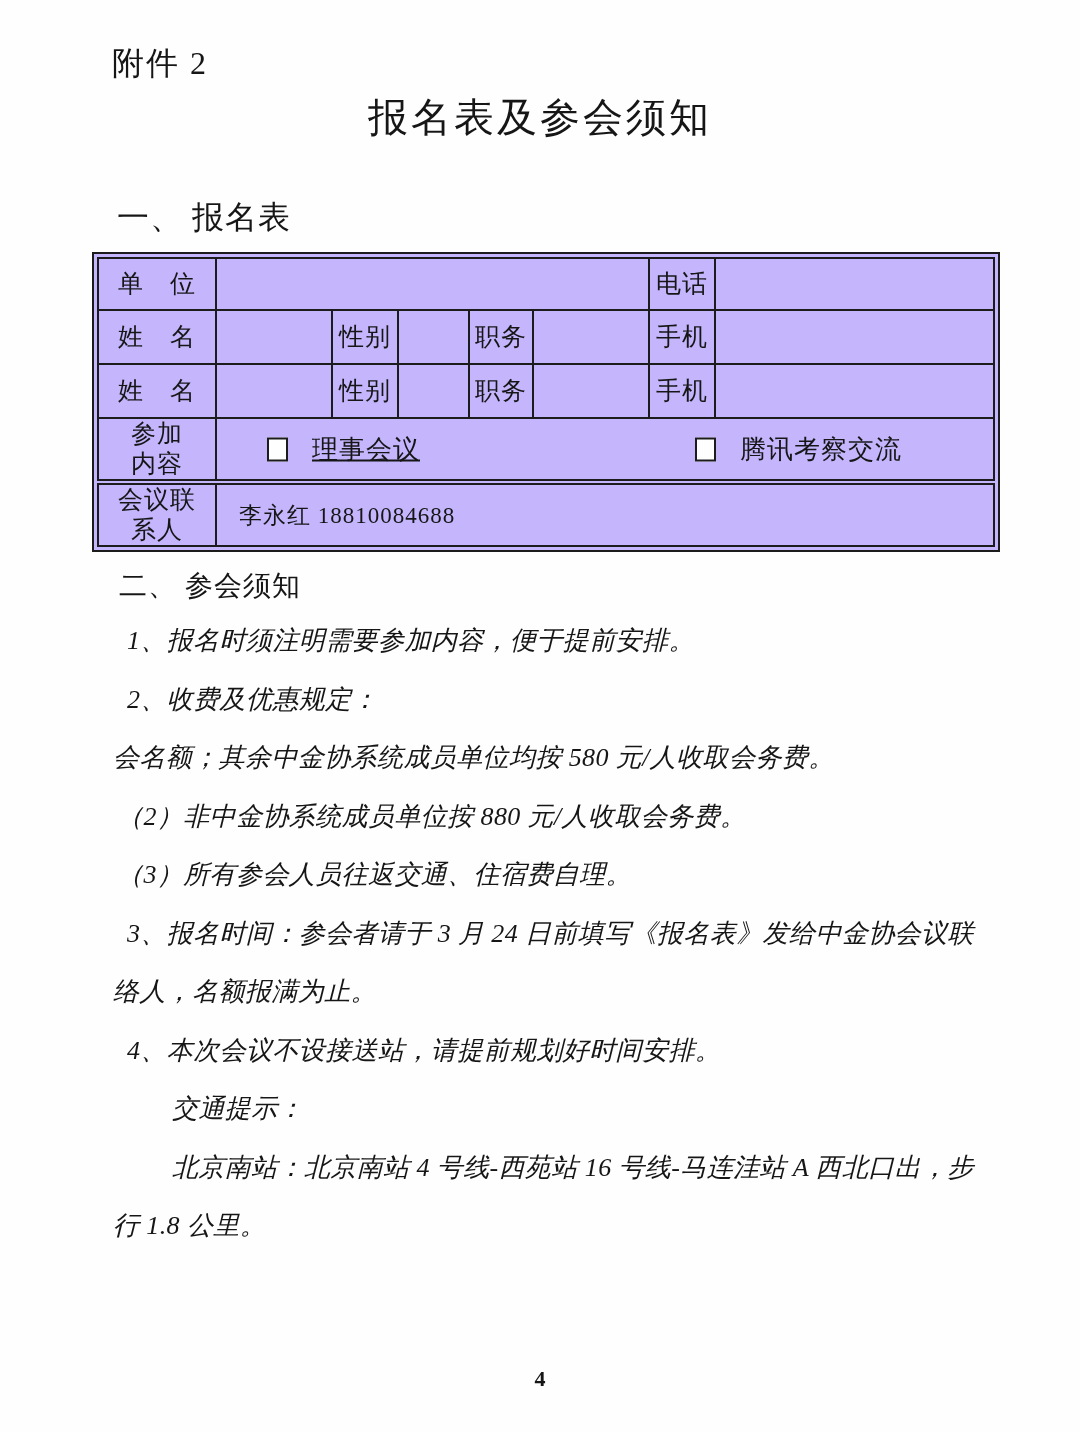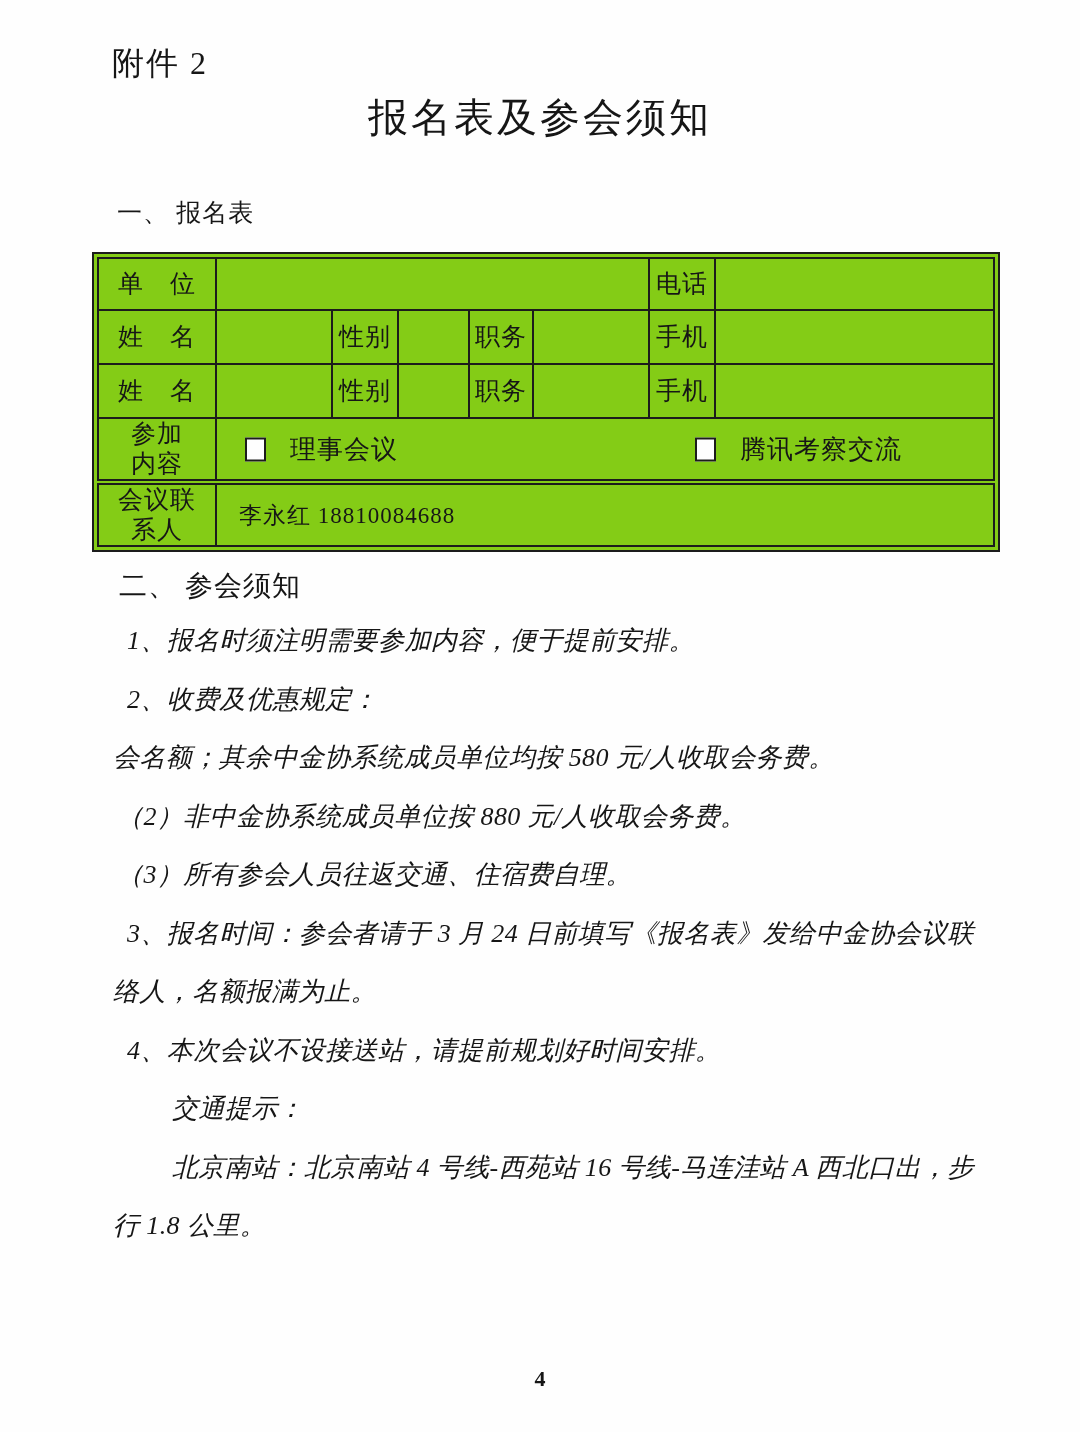--- a/index.html
+++ b/index.html
@@ -24,31 +24,31 @@
     left: 0; top: 90px;
     width: 100%;
     text-align: center;
     font-size: 40px;
     font-weight: 400;
     letter-spacing: 3px;
   }
   .form-heading {
     position: absolute;
     left: 117px; top: 196px;
-    font-size: 25px;
+    font-size: 32px;
     letter-spacing: 1px;
   }
   
   .table-wrap {
     position: absolute;
     left: 92px; top: 252px;
     width: 908px;
     border: 2px solid #1c1c1c;
     padding: 3px;
-    background: #84cc16;
+    background: #c4b5fd;
   }
   table.reg-table {
     border-collapse: collapse;
     width: 100%;
     table-layout: fixed;
   }
   .reg-table td {
     border: 2px solid #1c1c1c;
     font-size: 25px;
     vertical-align: middle;
@@ -67,21 +67,21 @@
   .chk-group {
     position: absolute;
     top: 50%;
     transform: translateY(-50%);
     display: flex;
     align-items: center;
     white-space: nowrap;
     font-size: 26px;
     letter-spacing: 1px;
   }
-  .chk-group.g1 { left: 28px; }
+  .chk-group.g1 { left: 50px; text-decoration: underline; }
   .chk-group.g2 { left: 458px; padding-left: 20px; }
   .chk-box {
     display: inline-block;
     width: 21px; height: 24px;
     border: 2px solid #1c1c1c;
     margin-right: 24px;
     background: #fefefe;
   }
   td.contact-cell {
     text-align: left;

